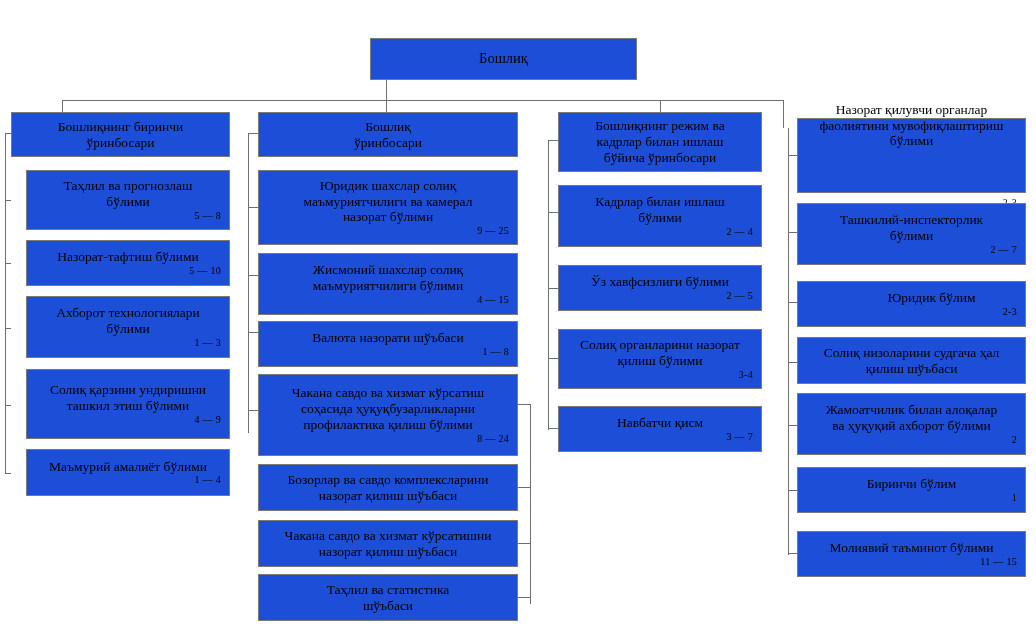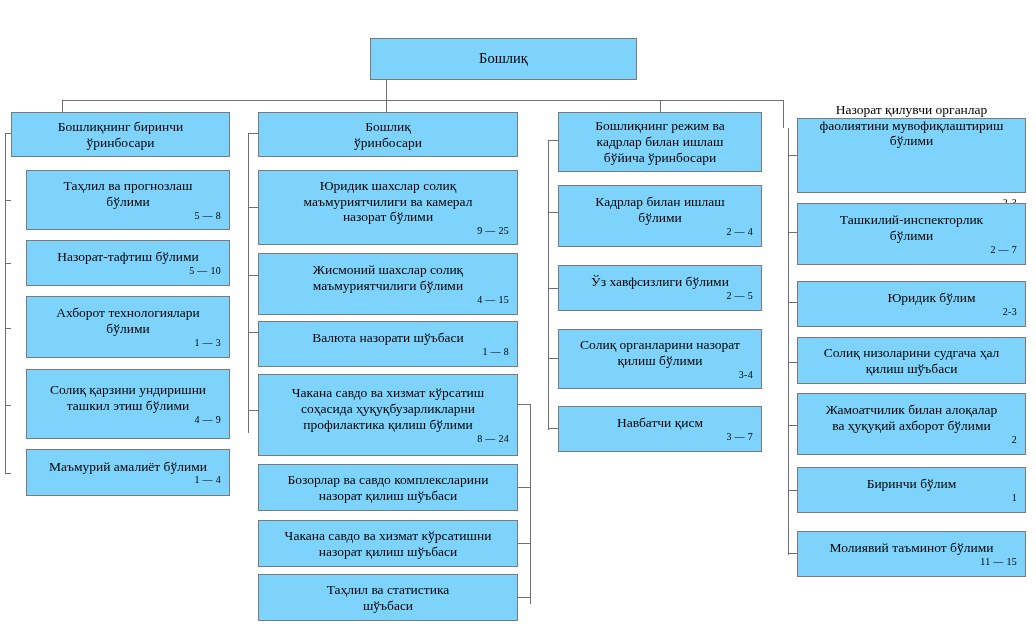--- a/index.html
+++ b/index.html
@@ -10,21 +10,21 @@
     font-family:"Liberation Serif","DejaVu Serif",serif;
     color:#000;
     overflow:hidden;
   }
   #stage{position:relative;width:1036px;height:634px;}
 
   .box{
     position:absolute;
     box-sizing:border-box;
     border:1px solid #7a7a7a;
-    background:#7dd3fc;
+    background:#1d4ed8;
     display:flex;
     flex-direction:column;
     justify-content:center;
     align-items:stretch;
     padding:3px 8px 3px 8px;
     z-index:3;
   }
   .box .ttl{
     text-align:center;
     font-size:13.5px;

